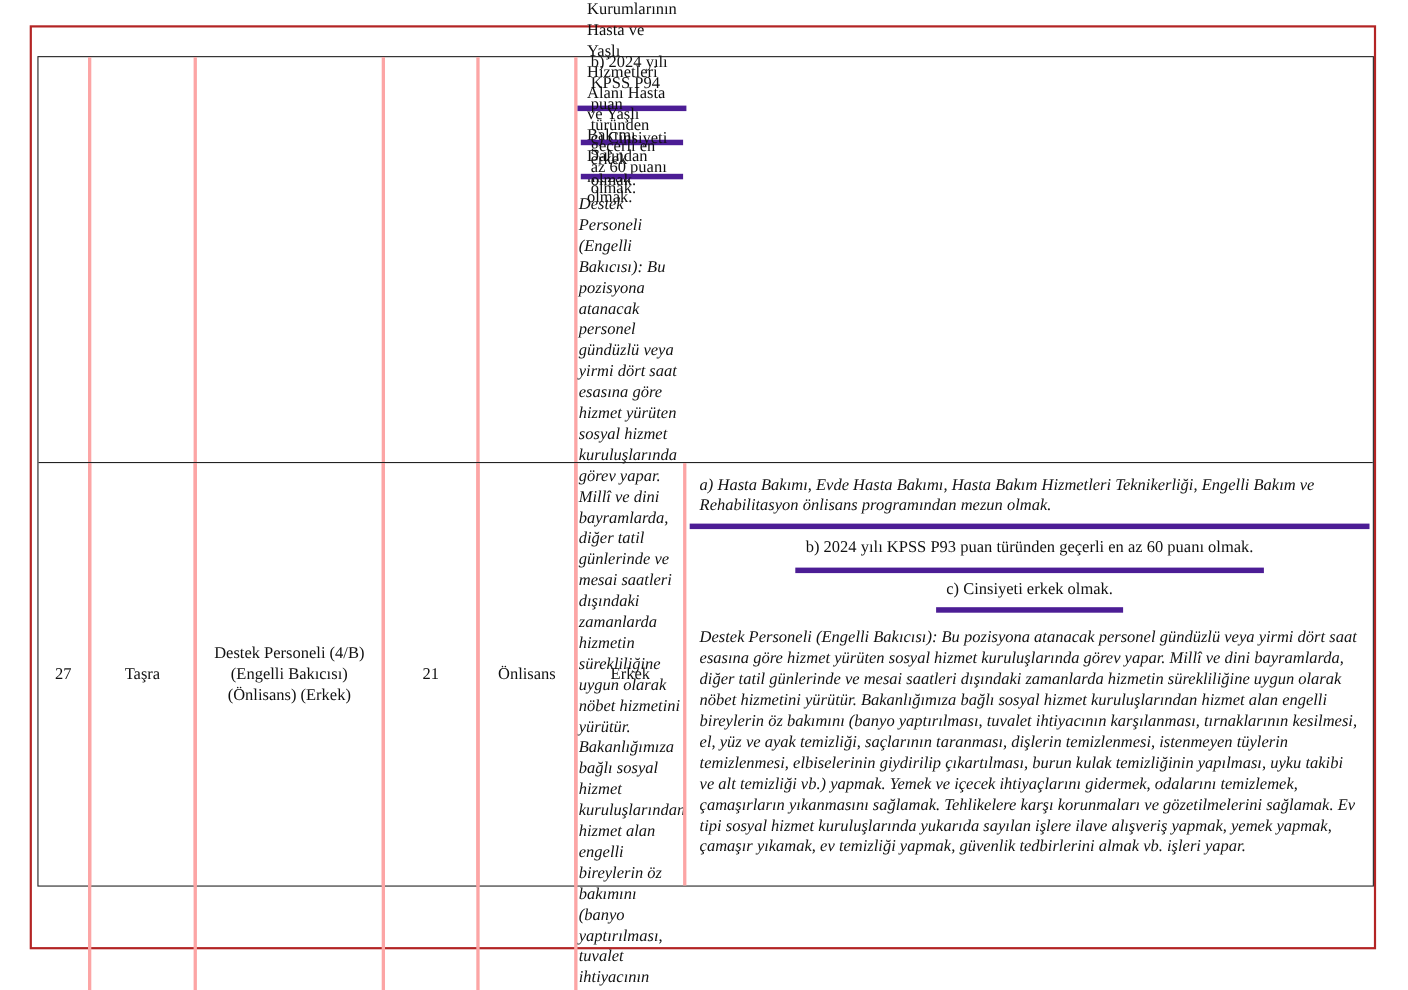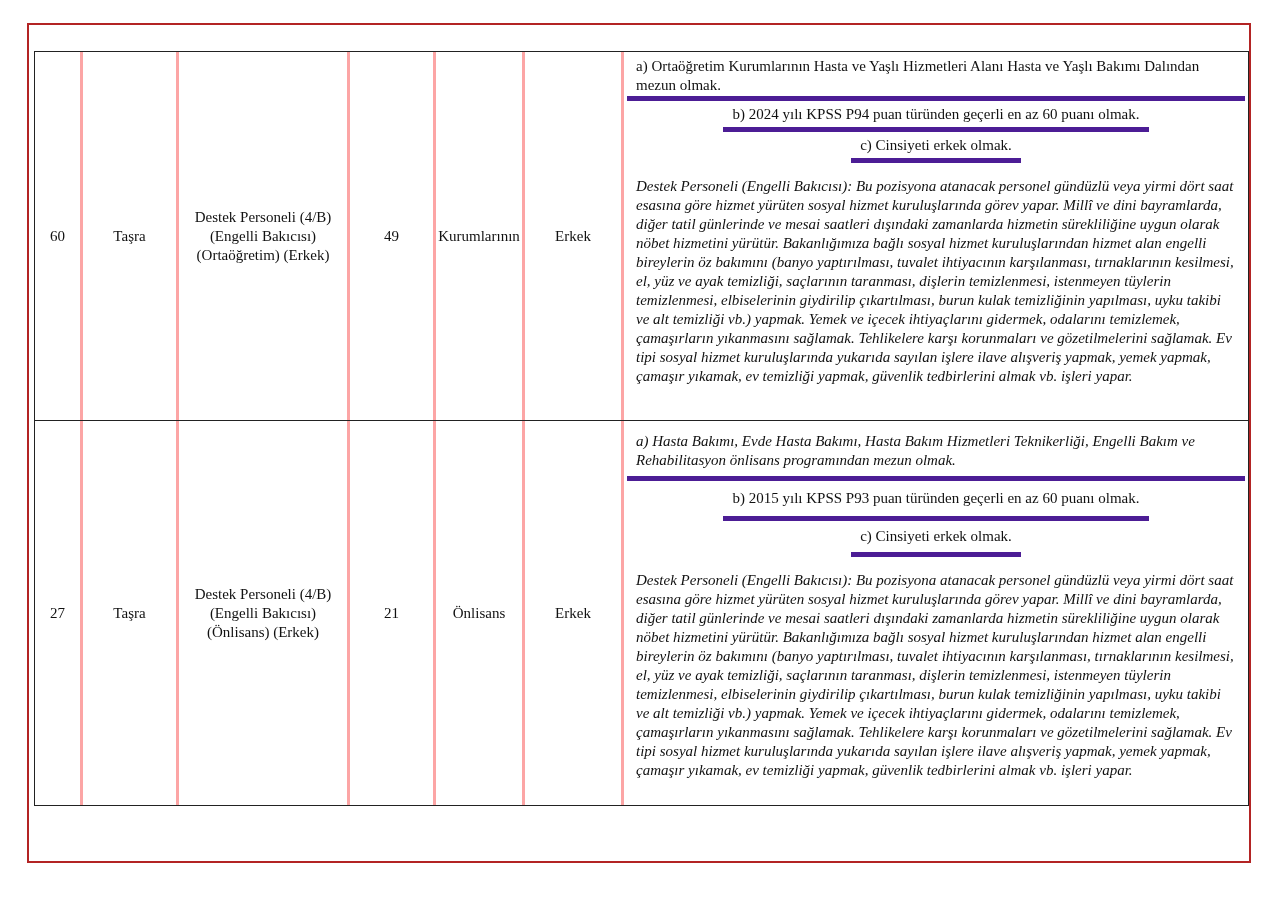--- a/index.html
+++ b/index.html
@@ -87,21 +87,20 @@
 
 <div class="frame">
   <div class="doc-table">
 
     <div class="t-row r0">
       <div class="cell">60</div>
       <div class="cell">Taşra</div>
       <div class="cell pos">Destek Personeli (4/B)
 (Engelli Bakıcısı)
 (Ortaöğretim) (Erkek)</div>
-      <div class="cell">49</div>
       <div class="cell">Kurumlarının</div>
       <div class="cell">Erkek</div>
       <div class="cell req-col">
         <div class="req req-a">a) Ortaöğretim Kurumlarının Hasta ve Yaşlı Hizmetleri Alanı Hasta ve Yaşlı Bakımı Dalından mezun olmak.</div>
         <div class="req req-b">b) 2024 yılı KPSS P94 puan türünden geçerli en az 60 puanı olmak.</div>
         <div class="req req-c">c) Cinsiyeti erkek olmak.</div>
         <div class="req desc">Destek Personeli (Engelli Bakıcısı): Bu pozisyona atanacak personel gündüzlü veya yirmi dört saat esasına göre hizmet yürüten sosyal hizmet kuruluşlarında görev yapar. Millî ve dini bayramlarda, diğer tatil günlerinde ve mesai saatleri dışındaki zamanlarda hizmetin sürekliliğine uygun olarak nöbet hizmetini yürütür. Bakanlığımıza bağlı sosyal hizmet kuruluşlarından hizmet alan engelli bireylerin öz bakımını (banyo yaptırılması, tuvalet ihtiyacının karşılanması, tırnaklarının kesilmesi, el, yüz ve ayak temizliği, saçlarının taranması, dişlerin temizlenmesi, istenmeyen tüylerin temizlenmesi, elbiselerinin giydirilip çıkartılması, burun kulak temizliğinin yapılması, uyku takibi ve alt temizliği vb.) yapmak. Yemek ve içecek ihtiyaçlarını gidermek, odalarını temizlemek, çamaşırların yıkanmasını sağlamak. Tehlikelere karşı korunmaları ve gözetilmelerini sağlamak. Ev tipi sosyal hizmet kuruluşlarında yukarıda sayılan işlere ilave alışveriş yapmak, yemek yapmak, çamaşır yıkamak, ev temizliği yapmak, güvenlik tedbirlerini almak vb. işleri yapar.</div>
       </div>
     </div>
 
@@ -109,20 +108,20 @@
       <div class="cell">27</div>
       <div class="cell">Taşra</div>
       <div class="cell pos">Destek Personeli (4/B)
 (Engelli Bakıcısı)
 (Önlisans) (Erkek)</div>
       <div class="cell">21</div>
       <div class="cell">Önlisans</div>
       <div class="cell">Erkek</div>
       <div class="cell req-col">
         <div class="req req-a">a) Hasta Bakımı, Evde Hasta Bakımı, Hasta Bakım Hizmetleri Teknikerliği, Engelli Bakım ve Rehabilitasyon önlisans programından mezun olmak.</div>
-        <div class="req req-b">b) 2015 yılı KPSS P93 puan türünden geçerli en az 60 puanı olmak.</div>
+        <div class="req req-b">b) 2024 yılı KPSS P93 puan türünden geçerli en az 60 puanı olmak.</div>
         <div class="req req-c">c) Cinsiyeti erkek olmak.</div>
         <div class="req desc">Destek Personeli (Engelli Bakıcısı): Bu pozisyona atanacak personel gündüzlü veya yirmi dört saat esasına göre hizmet yürüten sosyal hizmet kuruluşlarında görev yapar. Millî ve dini bayramlarda, diğer tatil günlerinde ve mesai saatleri dışındaki zamanlarda hizmetin sürekliliğine uygun olarak nöbet hizmetini yürütür. Bakanlığımıza bağlı sosyal hizmet kuruluşlarından hizmet alan engelli bireylerin öz bakımını (banyo yaptırılması, tuvalet ihtiyacının karşılanması, tırnaklarının kesilmesi, el, yüz ve ayak temizliği, saçlarının taranması, dişlerin temizlenmesi, istenmeyen tüylerin temizlenmesi, elbiselerinin giydirilip çıkartılması, burun kulak temizliğinin yapılması, uyku takibi ve alt temizliği vb.) yapmak. Yemek ve içecek ihtiyaçlarını gidermek, odalarını temizlemek, çamaşırların yıkanmasını sağlamak. Tehlikelere karşı korunmaları ve gözetilmelerini sağlamak. Ev tipi sosyal hizmet kuruluşlarında yukarıda sayılan işlere ilave alışveriş yapmak, yemek yapmak, çamaşır yıkamak, ev temizliği yapmak, güvenlik tedbirlerini almak vb. işleri yapar.</div>
       </div>
     </div>
 
   </div>
 </div>
 
 </body></html>

